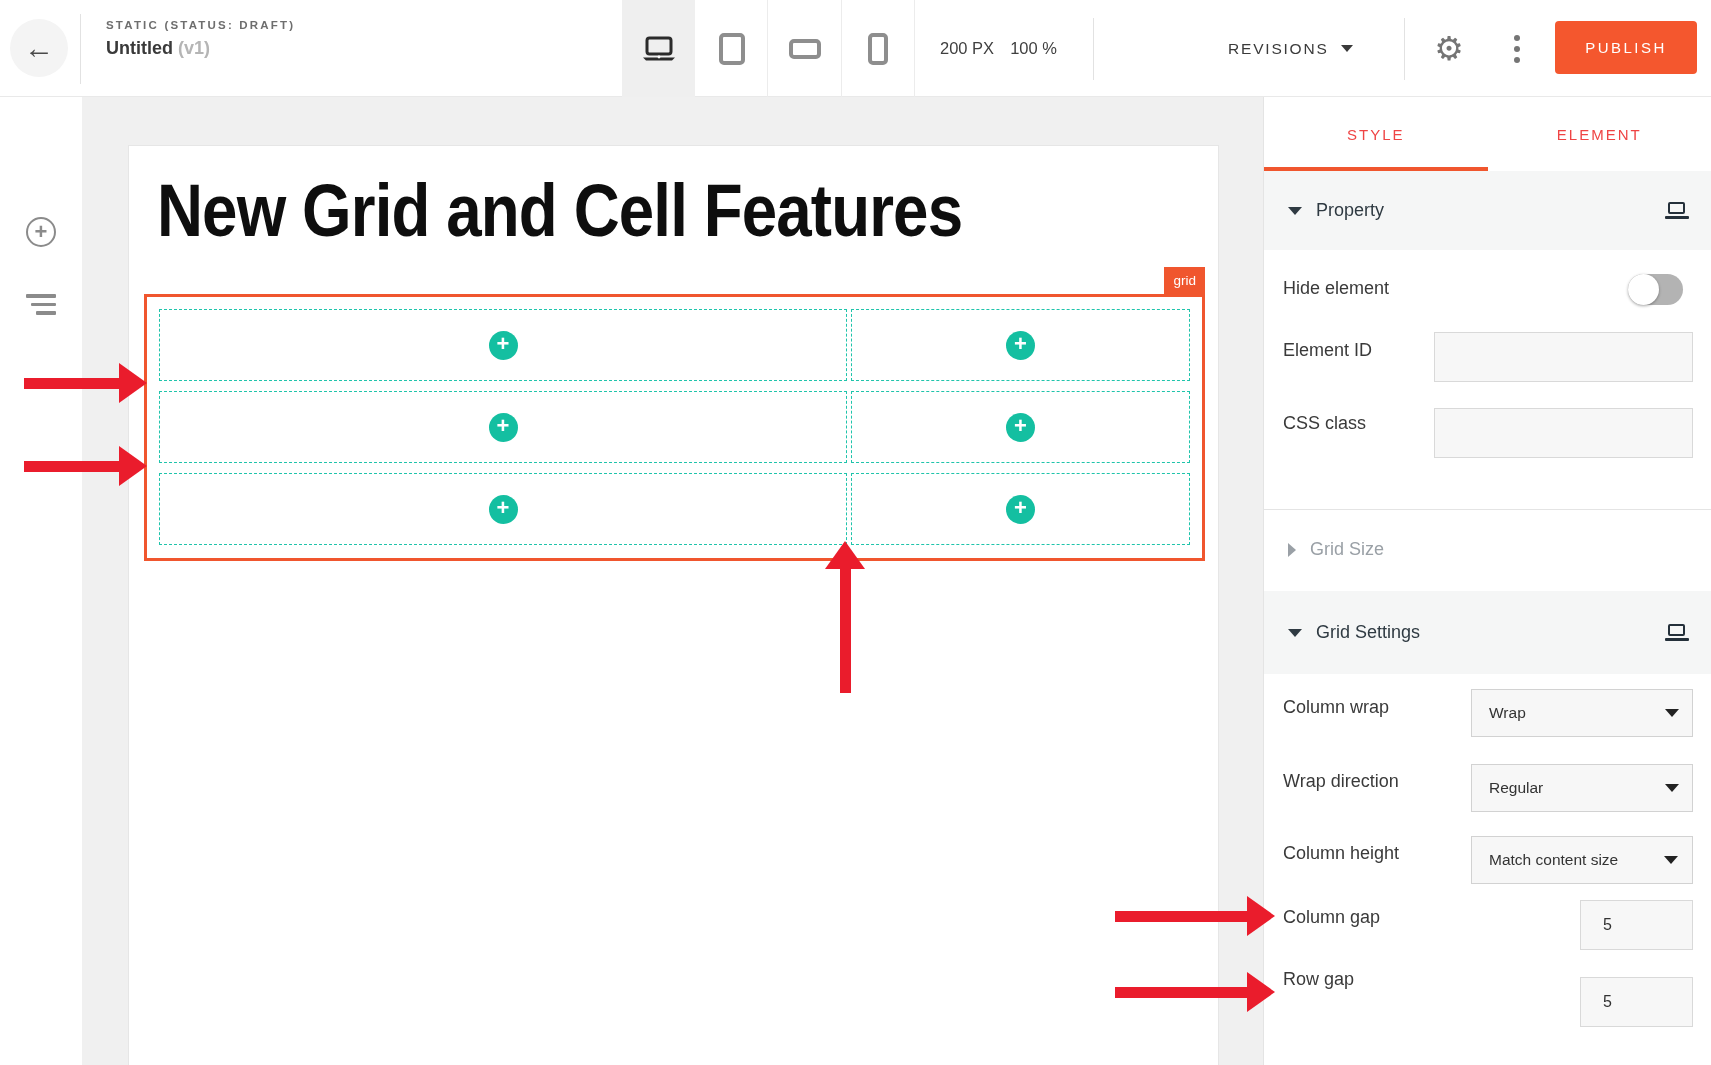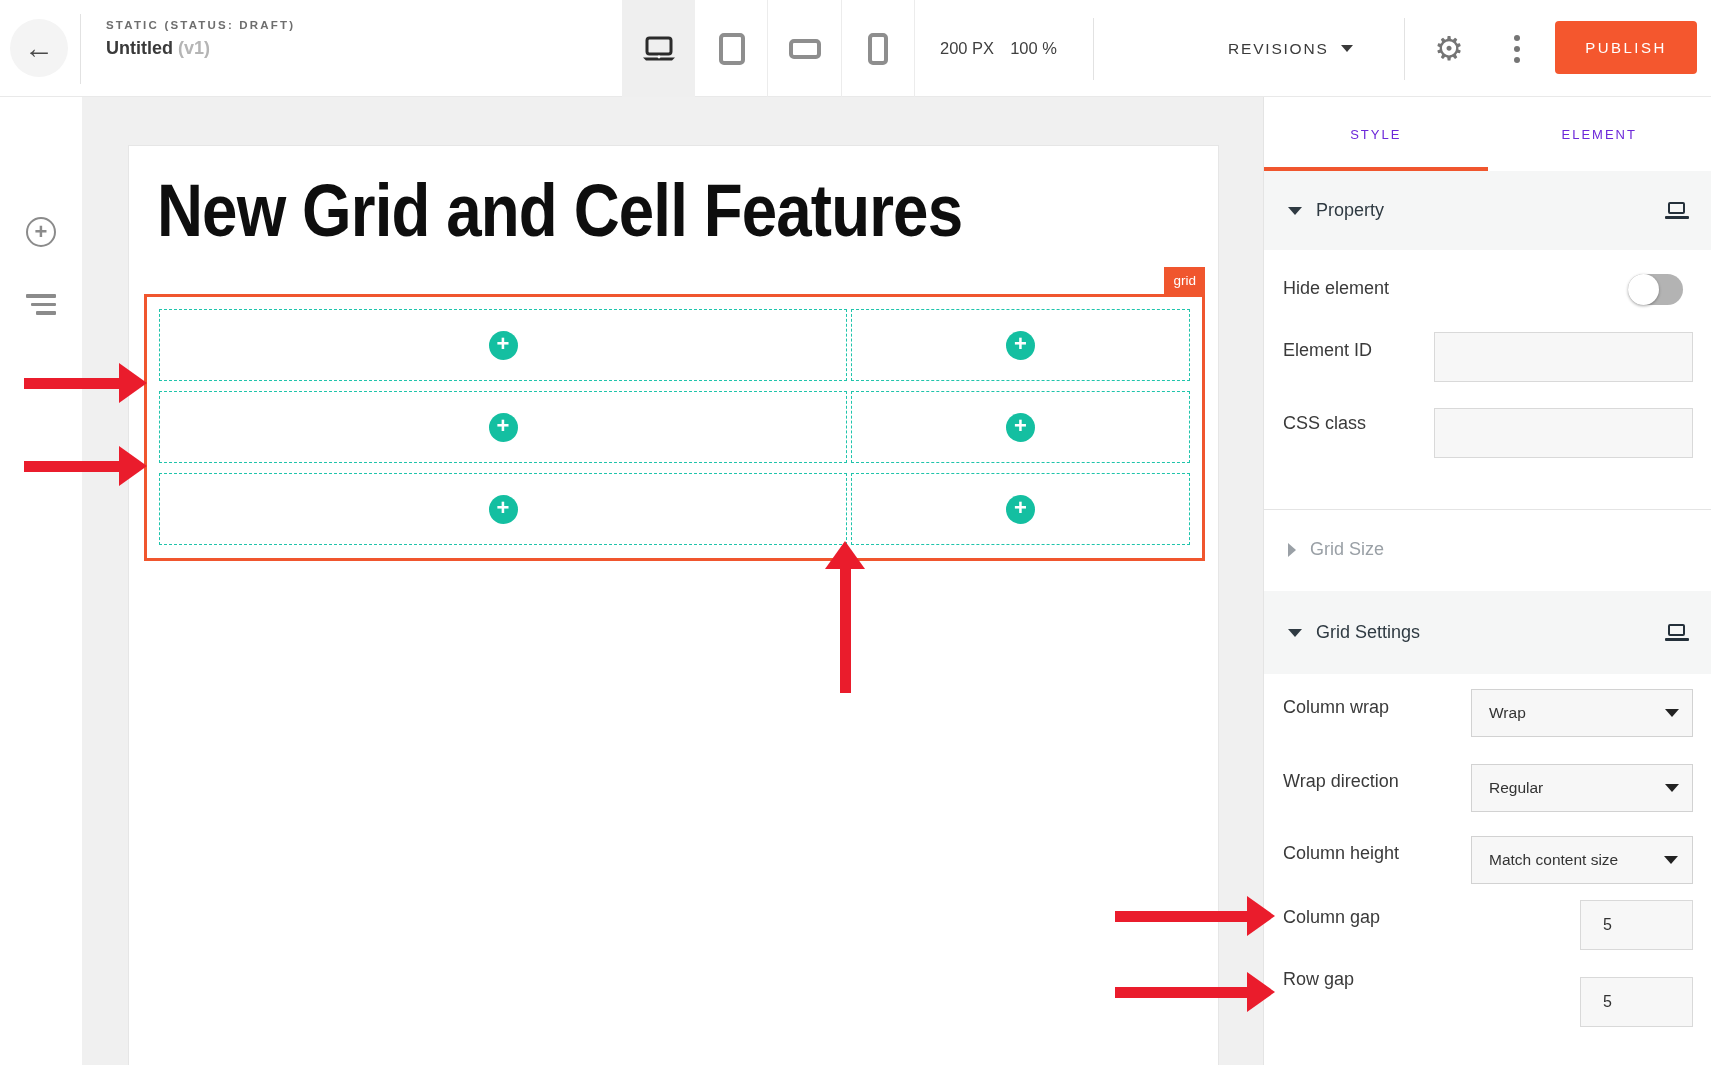--- a/index.html
+++ b/index.html
@@ -45,21 +45,21 @@
 
   .grid-el { position:absolute; left:15px; top:148px; width:1061px; height:267px; border:3px solid #F0562E; }
   .grid-tag { position:absolute; right:-3px; top:-30px; height:27px; background:#F0562E; color:#fff; font-size:13.5px; padding:0 9px; display:flex; align-items:center; }
   .grid-inner { position:absolute; inset:0; display:grid; grid-template-columns:688px 1fr; grid-auto-rows:72px; column-gap:4px; row-gap:10px; padding:12px; }
   .grid-cell { border:1px dashed #1FC4AB; display:flex; align-items:center; justify-content:center; }
   .plus-btn { width:29px; height:29px; border-radius:50%; background:#14BFA1; color:#fff; display:flex; align-items:center; justify-content:center; font-size:22px; font-weight:bold; line-height:1; cursor:pointer; padding-bottom:2px; }
 
   
   .panel { position:absolute; left:1263px; top:97px; width:448px; height:968px; background:#fff; border-left:1px solid #e4e4e4; z-index:15; }
   .tabs { position:absolute; left:0; top:0; width:100%; height:74px; display:flex; }
-  .tab { flex:1; display:flex; align-items:center; justify-content:center; font-size:13px; letter-spacing:2px; color:#6d28d9; cursor:pointer; position:relative; }
+  .tab { flex:1; display:flex; align-items:center; justify-content:center; font-size:15px; letter-spacing:2px; color:#ef4444; cursor:pointer; position:relative; }
   .tab.active::after { content:""; position:absolute; left:0; bottom:0; width:100%; height:4px; background:#F0562E; }
 
   .sec-band { position:absolute; left:0; width:100%; height:79px; background:#f5f6f6; display:flex; align-items:center; padding:0 22px 0 24px; }
   .sec-title { font-size:18px; color:#2f3a42; margin-left:14px; }
   .sec-title.muted { color:#9aa0a6; }
   .tri-dn { width:0; height:0; border-left:7px solid transparent; border-right:7px solid transparent; border-top:8px solid #2f3a42; }
   .tri-rt { width:0; height:0; border-top:7px solid transparent; border-bottom:7px solid transparent; border-left:8px solid #9aa0a6; }
   .band-spacer { flex:1; }
   .mini-laptop { width:24px; height:17px; position:relative; }
   .mini-laptop i { position:absolute; left:3px; top:0; width:17px; height:12px; border:2px solid #24303a; border-radius:2px; }

